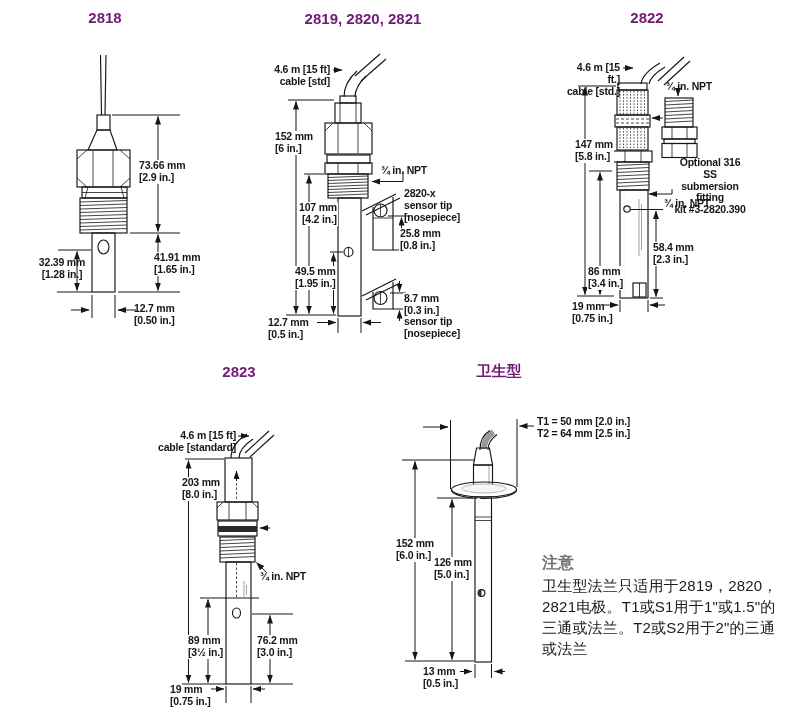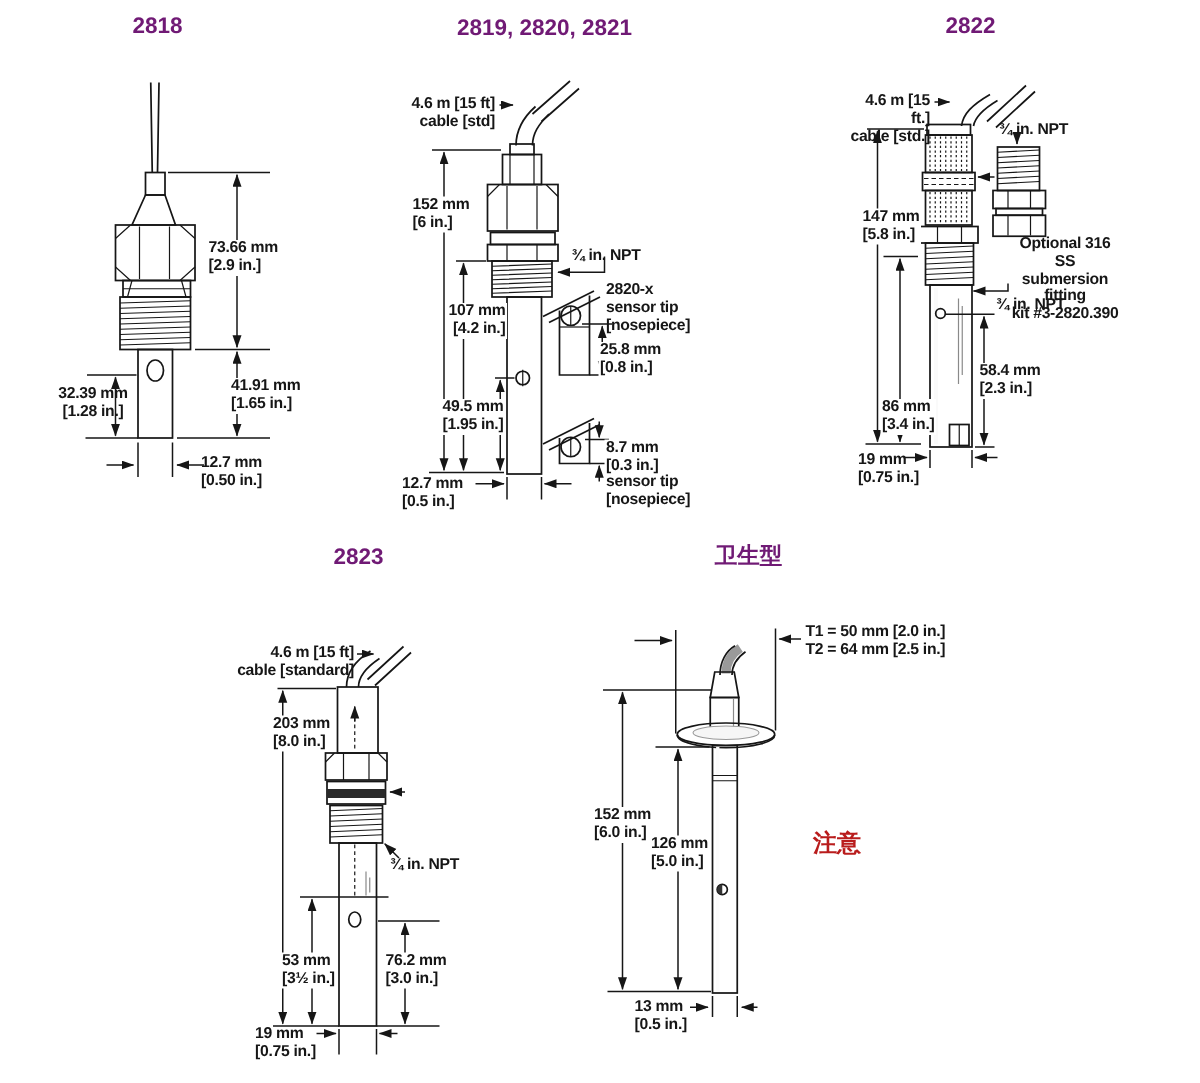--- a/index.html
+++ b/index.html
@@ -6,21 +6,21 @@
   .page{position:relative;width:800px;height:722px;background:#fff;overflow:hidden;
         font-family:"Liberation Sans",sans-serif;color:#161616;}
   .art{position:absolute;left:0;top:0;}
   .lbl{position:absolute;font:bold 10.5px/1.12 "Liberation Sans",sans-serif;
        color:#161616;letter-spacing:-0.2px;white-space:pre-line;}
   .bg{background:#fff;padding:0 1px;}
   .r{text-align:right;}
   .c{text-align:center;margin-left:22px;}
   .title{position:absolute;font:bold 15px/1.1 "Liberation Sans",sans-serif;
          color:#701a75;text-align:center;white-space:pre;}
-  .note-head{position:absolute;font:bold 16px/1.2 "Liberation Sans",sans-serif;color:#b91c1c;}
+  .note-head{position:absolute;font:bold 16px/1.2 "Liberation Sans",sans-serif;color:#737373;}
   .note-body{position:absolute;font:bold 15px/21px "Liberation Sans",sans-serif;
              font-weight:500;color:#1a1a1a;white-space:pre-line;letter-spacing:0.2px;}
   
   .ln{stroke:#161616;stroke-width:1.15;fill:none;}
   .dm{stroke:#161616;stroke-width:1;fill:none;}
   .th{stroke:#161616;stroke-width:0.8;fill:none;}
   .gy{stroke:#8a8a8a;stroke-width:0.8;fill:none;}
 </style>
 </head>
 <body>
@@ -264,31 +264,35 @@
 <div class="lbl bg" style="left:652px;top:242px;">58.4 mm
 [2.3 in.]</div>
 <div class="lbl" style="left:572px;top:301px;">19 mm
 [0.75 in.]</div>
 
 <div class="lbl r" style="left:146px;top:430px;width:90px;">4.6 m [15 ft]
 cable [standard]</div>
 <div class="lbl bg" style="left:181px;top:477px;">203 mm
 [8.0 in.]</div>
 <div class="lbl" style="left:260px;top:571px;">¾ in. NPT</div>
-<div class="lbl bg" style="left:187px;top:635px;">53 mm
+<div class="lbl bg" style="left:187px;top:635px;">89 mm
 [3½ in.]</div>
 <div class="lbl bg" style="left:256px;top:635px;">76.2 mm
 [3.0 in.]</div>
 <div class="lbl" style="left:170px;top:684px;">19 mm
 [0.75 in.]</div>
 
 <div class="lbl" style="left:537px;top:416px;">T1 = 50 mm [2.0 in.]
 T2 = 64 mm [2.5 in.]</div>
 <div class="lbl bg" style="left:395px;top:538px;">152 mm
 [6.0 in.]</div>
 <div class="lbl bg" style="left:433px;top:557px;">126 mm
 [5.0 in.]</div>
 <div class="lbl" style="left:423px;top:666px;">13 mm
 [0.5 in.]</div>
 
 <div class="note-head" style="left:542px;top:553px;">注意</div>
+<div class="note-body" style="left:542px;top:575px;width:256px;">卫生型法兰只适用于2819，2820，
+2821电极。T1或S1用于1"或1.5"的
+三通或法兰。T2或S2用于2"的三通
+或法兰</div>
 
 </div>
 
 </body></html>

